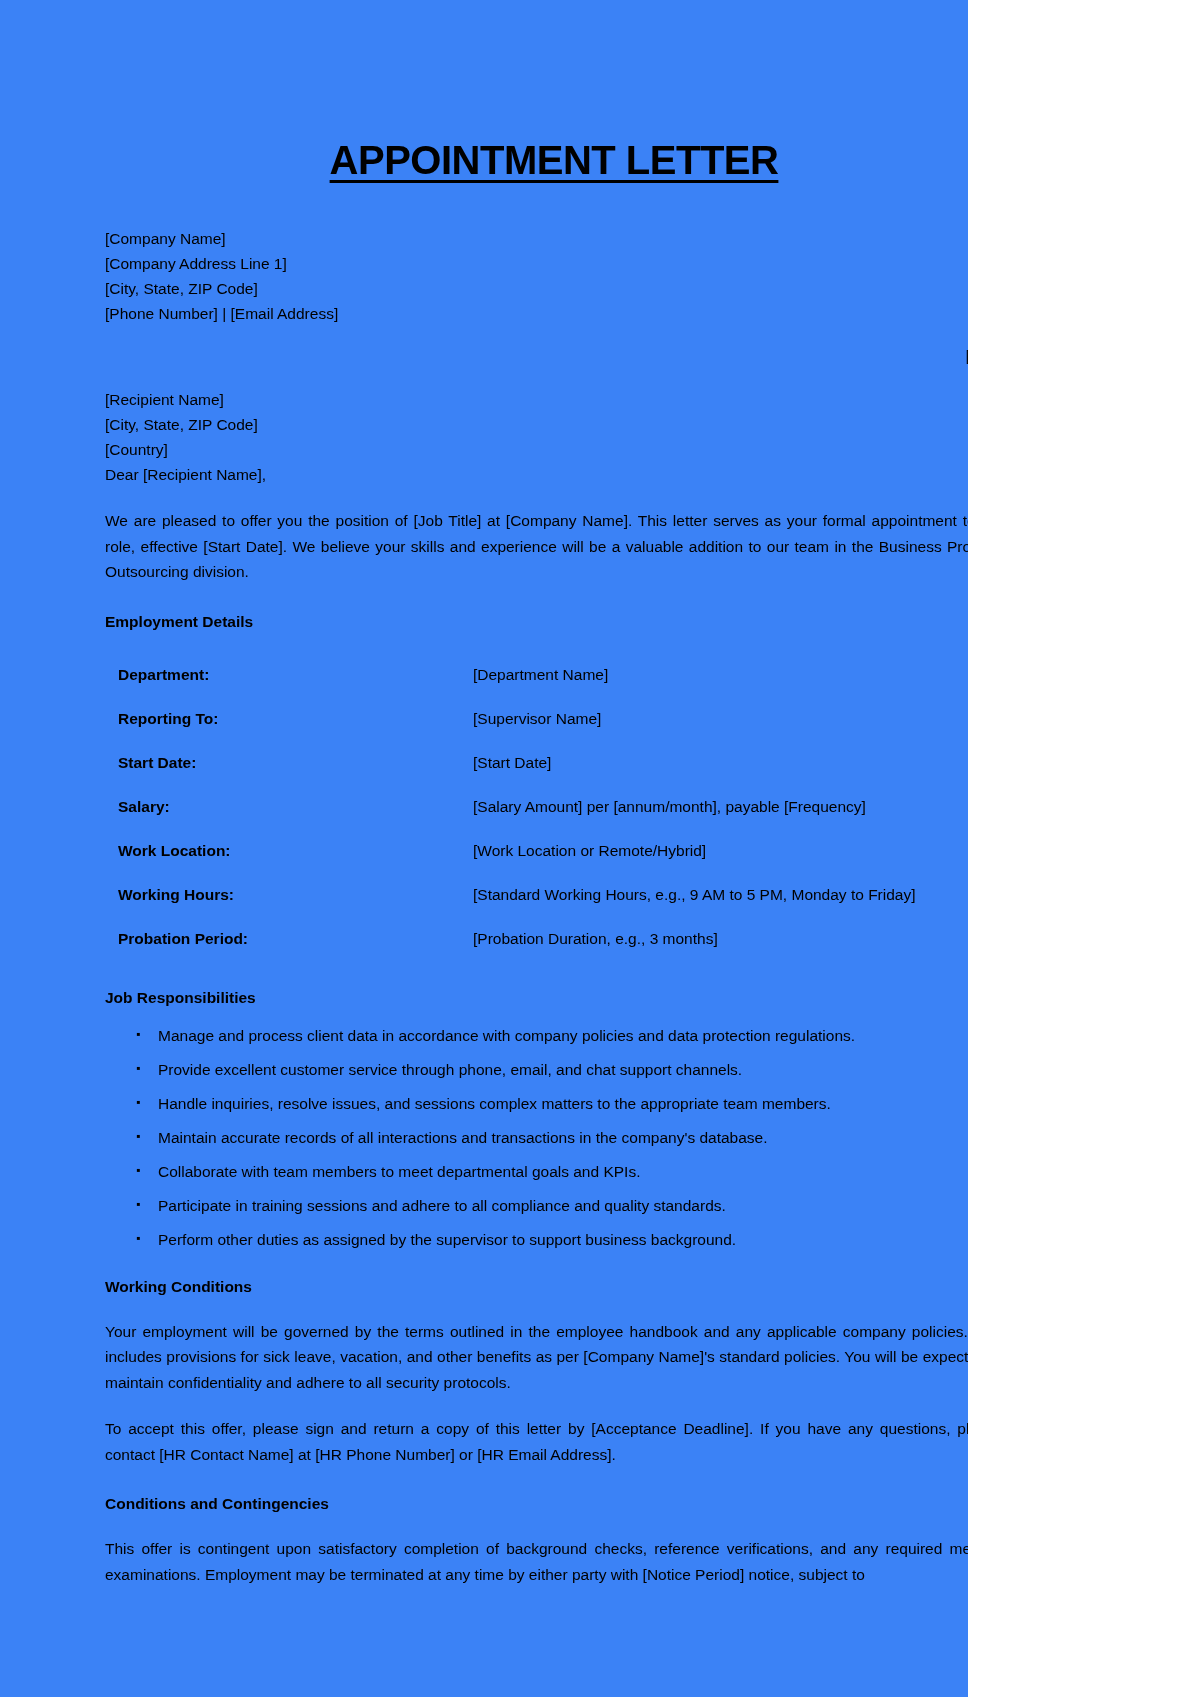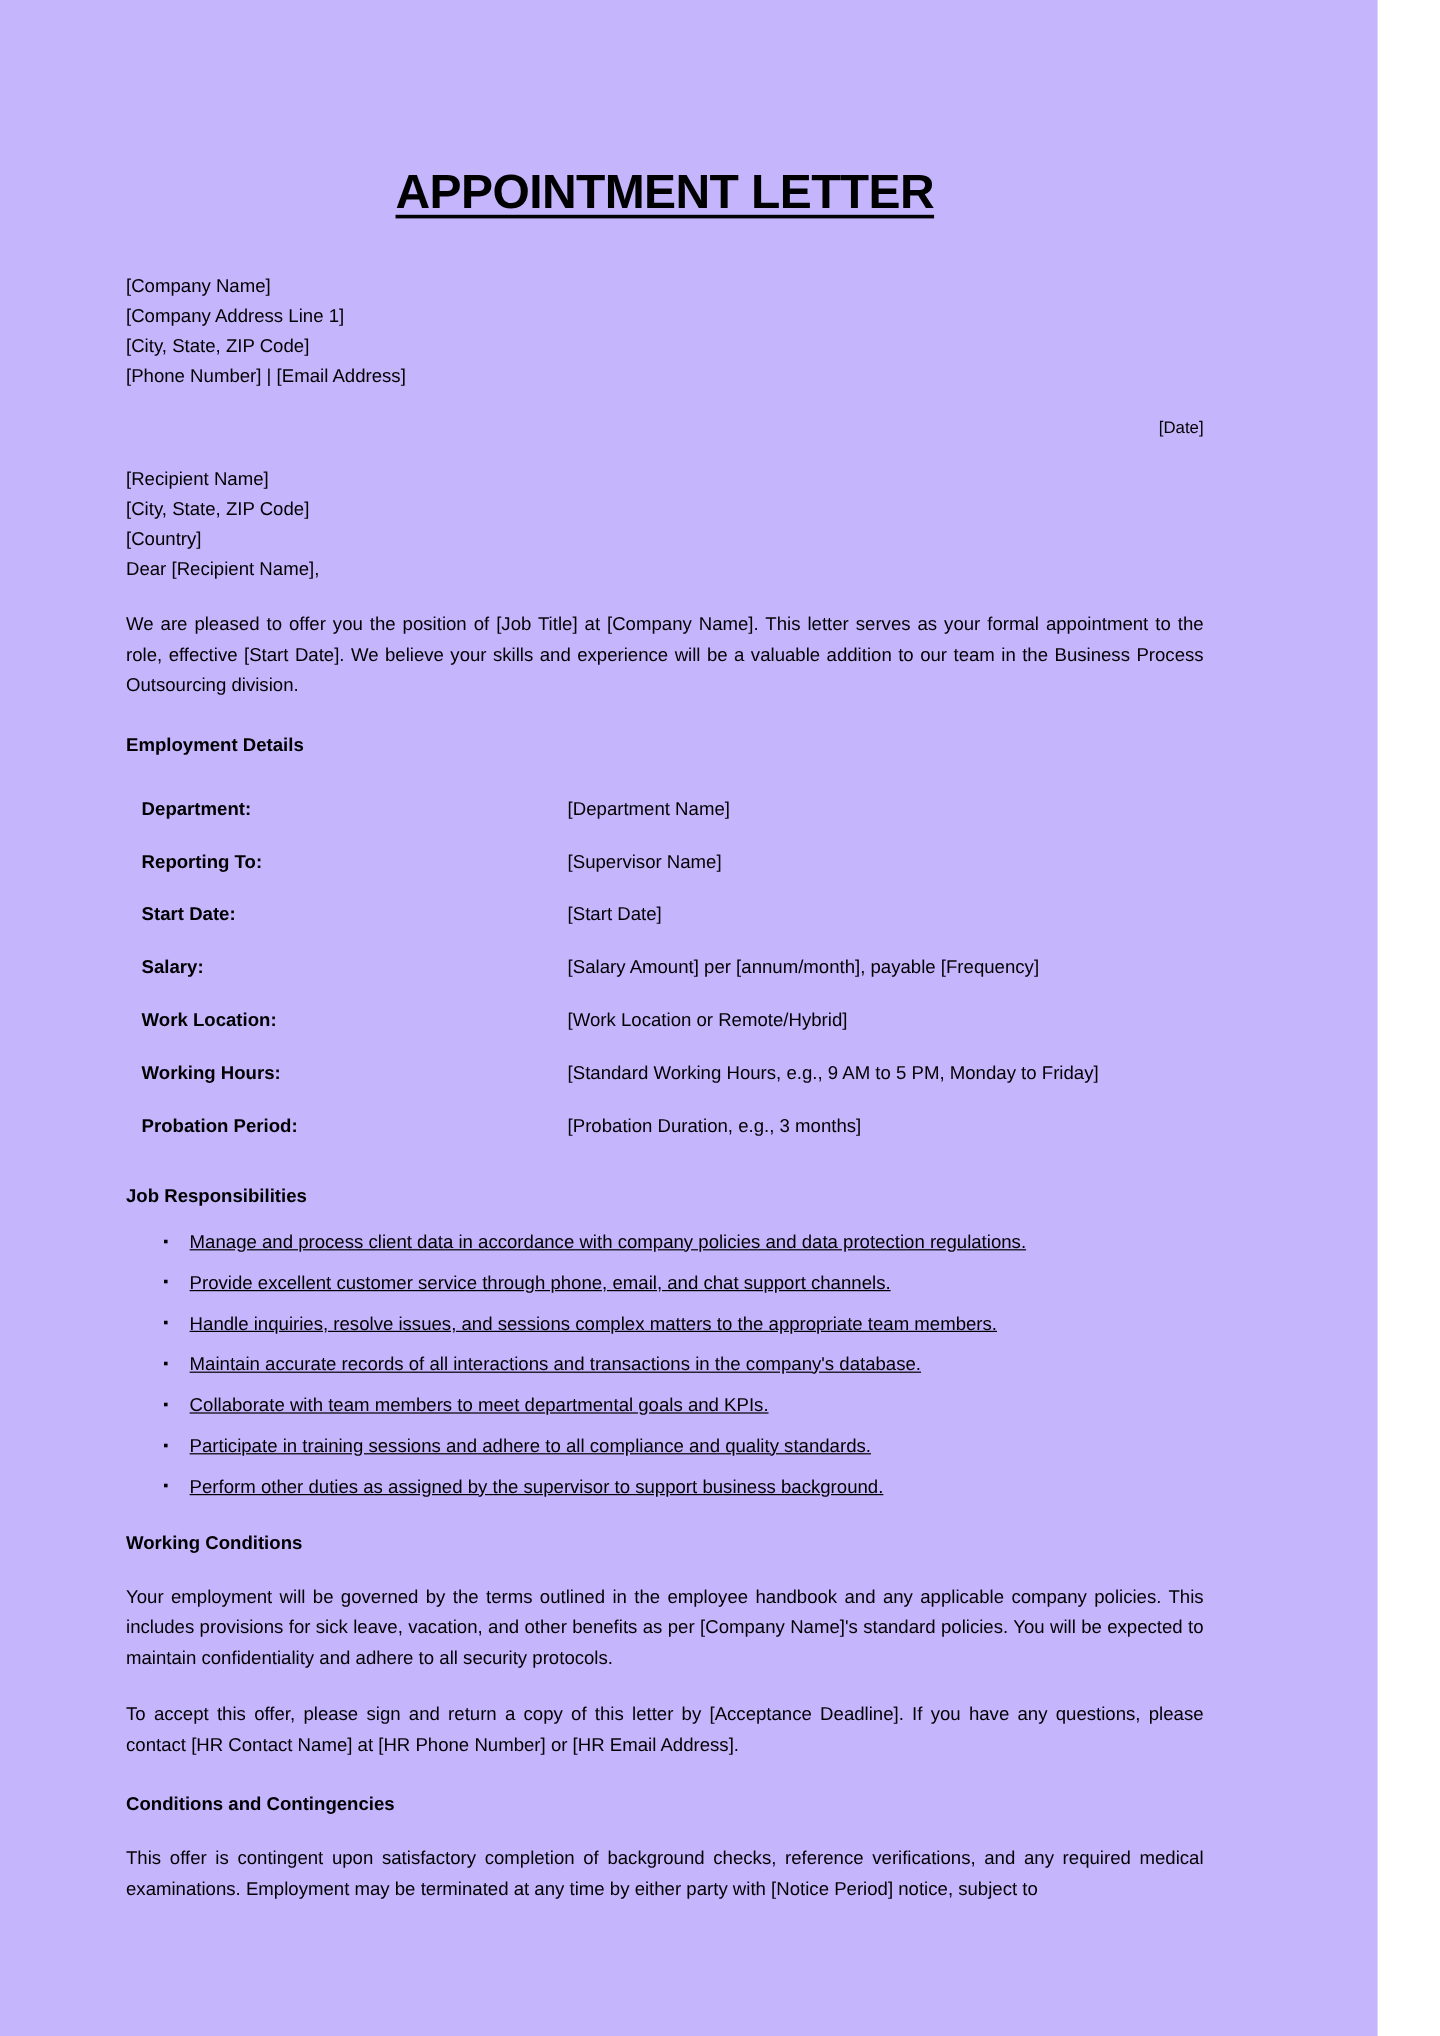--- a/index.html
+++ b/index.html
@@ -6,23 +6,23 @@
     margin: 0;
     padding: 0;
     background: #ffffff;
   }
   body {
     font-family: "Liberation Sans", sans-serif;
     color: #000000;
   }
   .page {
     position: relative;
-    width: 1148px;
+    width: 968px;
     height: 1697px;
-    background: #c4b5fd;
+    background: #3b82f6;
     overflow: hidden;
     box-sizing: border-box;
   }
   .content {
     position: absolute;
     left: 105px;
     top: 0;
     width: 898px;
   }
   .doc-title {
@@ -86,21 +86,20 @@
     width: 355px;
     padding-left: 13px;
   }
   .details-table td.val {
     font-weight: normal;
   }
   ul.resp-list {
     margin: 16px 0 16px 0;
     padding-left: 31px;
     list-style: none;
-    text-decoration: underline;
   }
   ul.resp-list li {
     font-size: 15.5px;
     line-height: 21px;
     padding: 0 0 0 22px;
     margin-bottom: 13px;
     position: relative;
   }
   ul.resp-list li:before {
     content: "\25AA";

